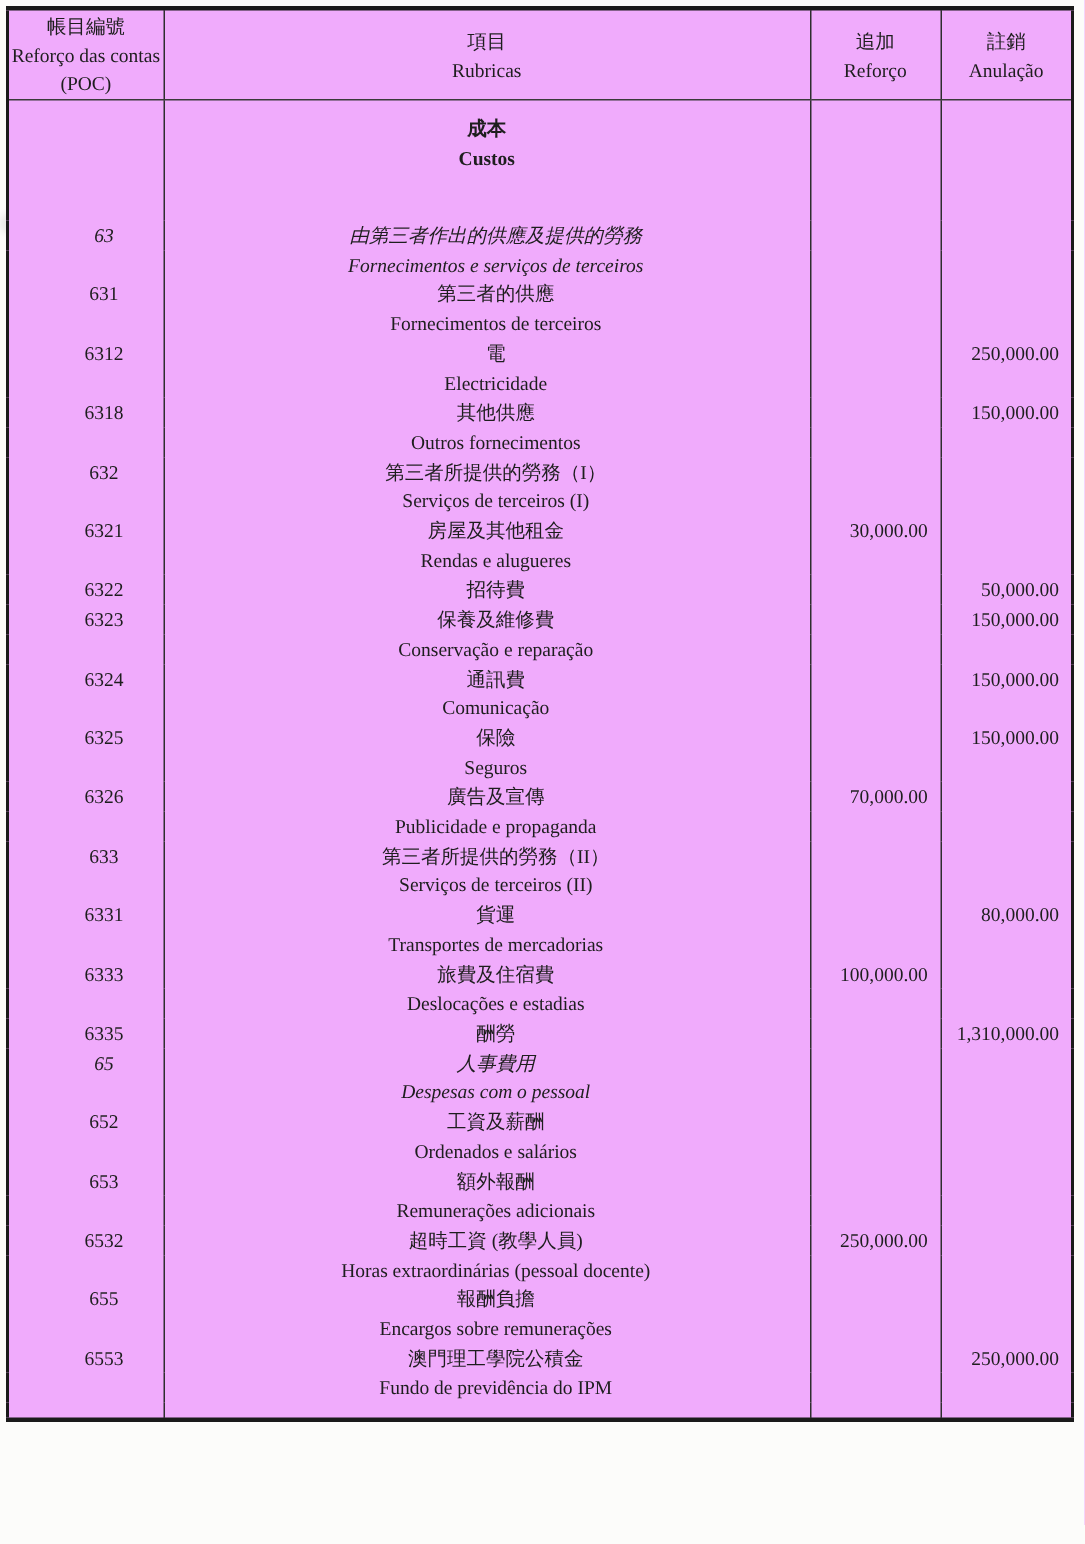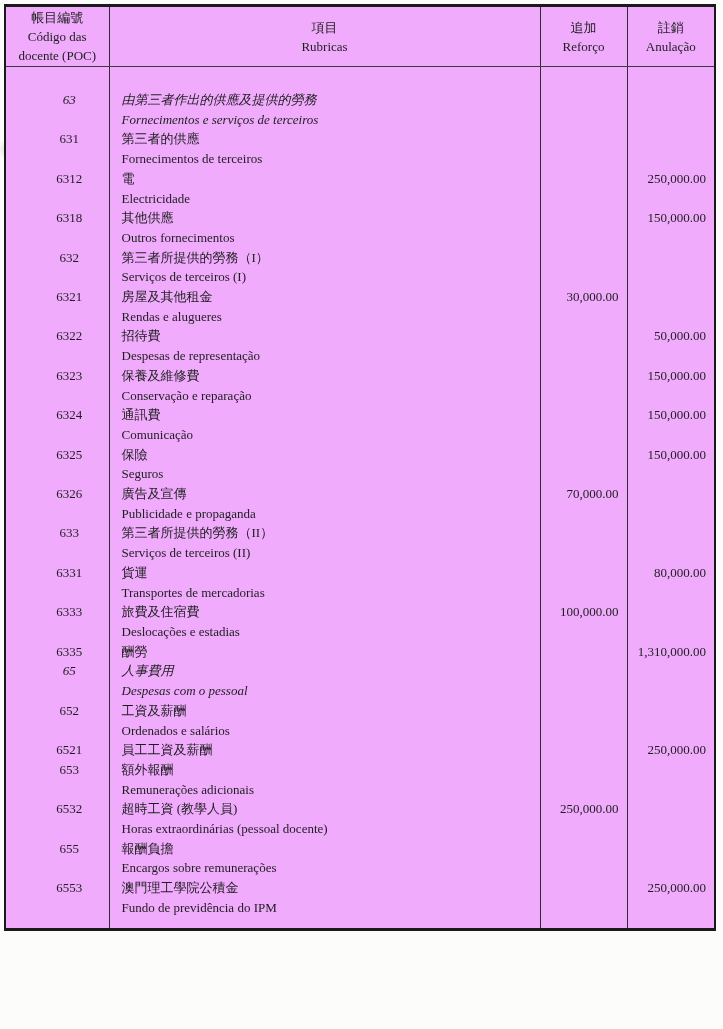--- a/index.html
+++ b/index.html
@@ -73,21 +73,21 @@
     height: 48px;
     padding-top: 9px;
     text-align: center;
     font-weight: bold;
   }
   tr.gap-row td { height: 23px; }
   tr.pad-row td { height: 10px; }
 
   tr.line-row td { height: 19.7px; }
   td.code-cell { text-align: center; padding-left: 24px; }
-  td.rubrica-cell { padding-left: 12px; }
+  td.rubrica-cell { padding-left: 12px; text-align: center; }
   td.amount-cell { text-align: right; padding-right: 8px; }
 
   tr.italic td { font-style: italic; }
 </style>
 </head>
 <body>
 
 <div class="page">
   <div class="scan-smudge"></div>
 
@@ -95,37 +95,46 @@
     <colgroup>
       <col class="c-code">
         <col class="c-rub">
         <col class="c-ref">
         <col class="c-anu">
     </colgroup>
     <thead>
       <tr class="header-row">
         <th class="v-line">
           <div>帳目編號</div>
-          <div class="hdr-pt">Código das docente (POC)</div>
+          <div class="hdr-pt">Reforço das contas (POC)</div>
         </th>
         <th class="v-line">
           <div>項目</div>
           <div class="hdr-pt">Rubricas</div>
         </th>
         <th class="v-line">
           <div>追加</div>
           <div class="hdr-pt">Reforço</div>
         </th>
         <th>
           <div>註銷</div>
           <div class="hdr-pt">Anulação</div>
         </th>
       </tr>
     </thead>
     <tbody id="table-body">
+      <tr class="section-row">
+        <td class="v-line"></td>
+        <td class="v-line">
+          <div>成本</div>
+          <div>Custos</div>
+        </td>
+        <td class="v-line"></td>
+        <td></td>
+      </tr>
       <tr class="gap-row">
         <td class="v-line"></td>
         <td class="v-line"></td>
         <td class="v-line"></td>
         <td></td>
       </tr>
 
     <tr class="line-row italic">
           <td class="code-cell v-line">63</td>
           <td class="rubrica-cell v-line">由第三者作出的供應及提供的勞務</td>
@@ -198,26 +207,20 @@
           <td class="amount-cell v-line"></td>
           <td class="amount-cell"></td>
         </tr>
         <tr class="line-row">
           <td class="code-cell v-line">6322</td>
           <td class="rubrica-cell v-line">招待費</td>
           <td class="amount-cell v-line"></td>
           <td class="amount-cell">50,000.00</td>
         </tr>
         <tr class="line-row">
-          <td class="code-cell v-line"></td>
-          <td class="rubrica-cell v-line">Despesas de representação</td>
-          <td class="amount-cell v-line"></td>
-          <td class="amount-cell"></td>
-        </tr>
-        <tr class="line-row">
           <td class="code-cell v-line">6323</td>
           <td class="rubrica-cell v-line">保養及維修費</td>
           <td class="amount-cell v-line"></td>
           <td class="amount-cell">150,000.00</td>
         </tr>
         <tr class="line-row">
           <td class="code-cell v-line"></td>
           <td class="rubrica-cell v-line">Conservação e reparação</td>
           <td class="amount-cell v-line"></td>
           <td class="amount-cell"></td>
@@ -316,26 +319,20 @@
           <td class="code-cell v-line">652</td>
           <td class="rubrica-cell v-line">工資及薪酬</td>
           <td class="amount-cell v-line"></td>
           <td class="amount-cell"></td>
         </tr>
         <tr class="line-row">
           <td class="code-cell v-line"></td>
           <td class="rubrica-cell v-line">Ordenados e salários</td>
           <td class="amount-cell v-line"></td>
           <td class="amount-cell"></td>
-        </tr>
-        <tr class="line-row">
-          <td class="code-cell v-line">6521</td>
-          <td class="rubrica-cell v-line">員工工資及薪酬</td>
-          <td class="amount-cell v-line"></td>
-          <td class="amount-cell">250,000.00</td>
         </tr>
         <tr class="line-row">
           <td class="code-cell v-line">653</td>
           <td class="rubrica-cell v-line">額外報酬</td>
           <td class="amount-cell v-line"></td>
           <td class="amount-cell"></td>
         </tr>
         <tr class="line-row">
           <td class="code-cell v-line"></td>
           <td class="rubrica-cell v-line">Remunerações adicionais</td>

